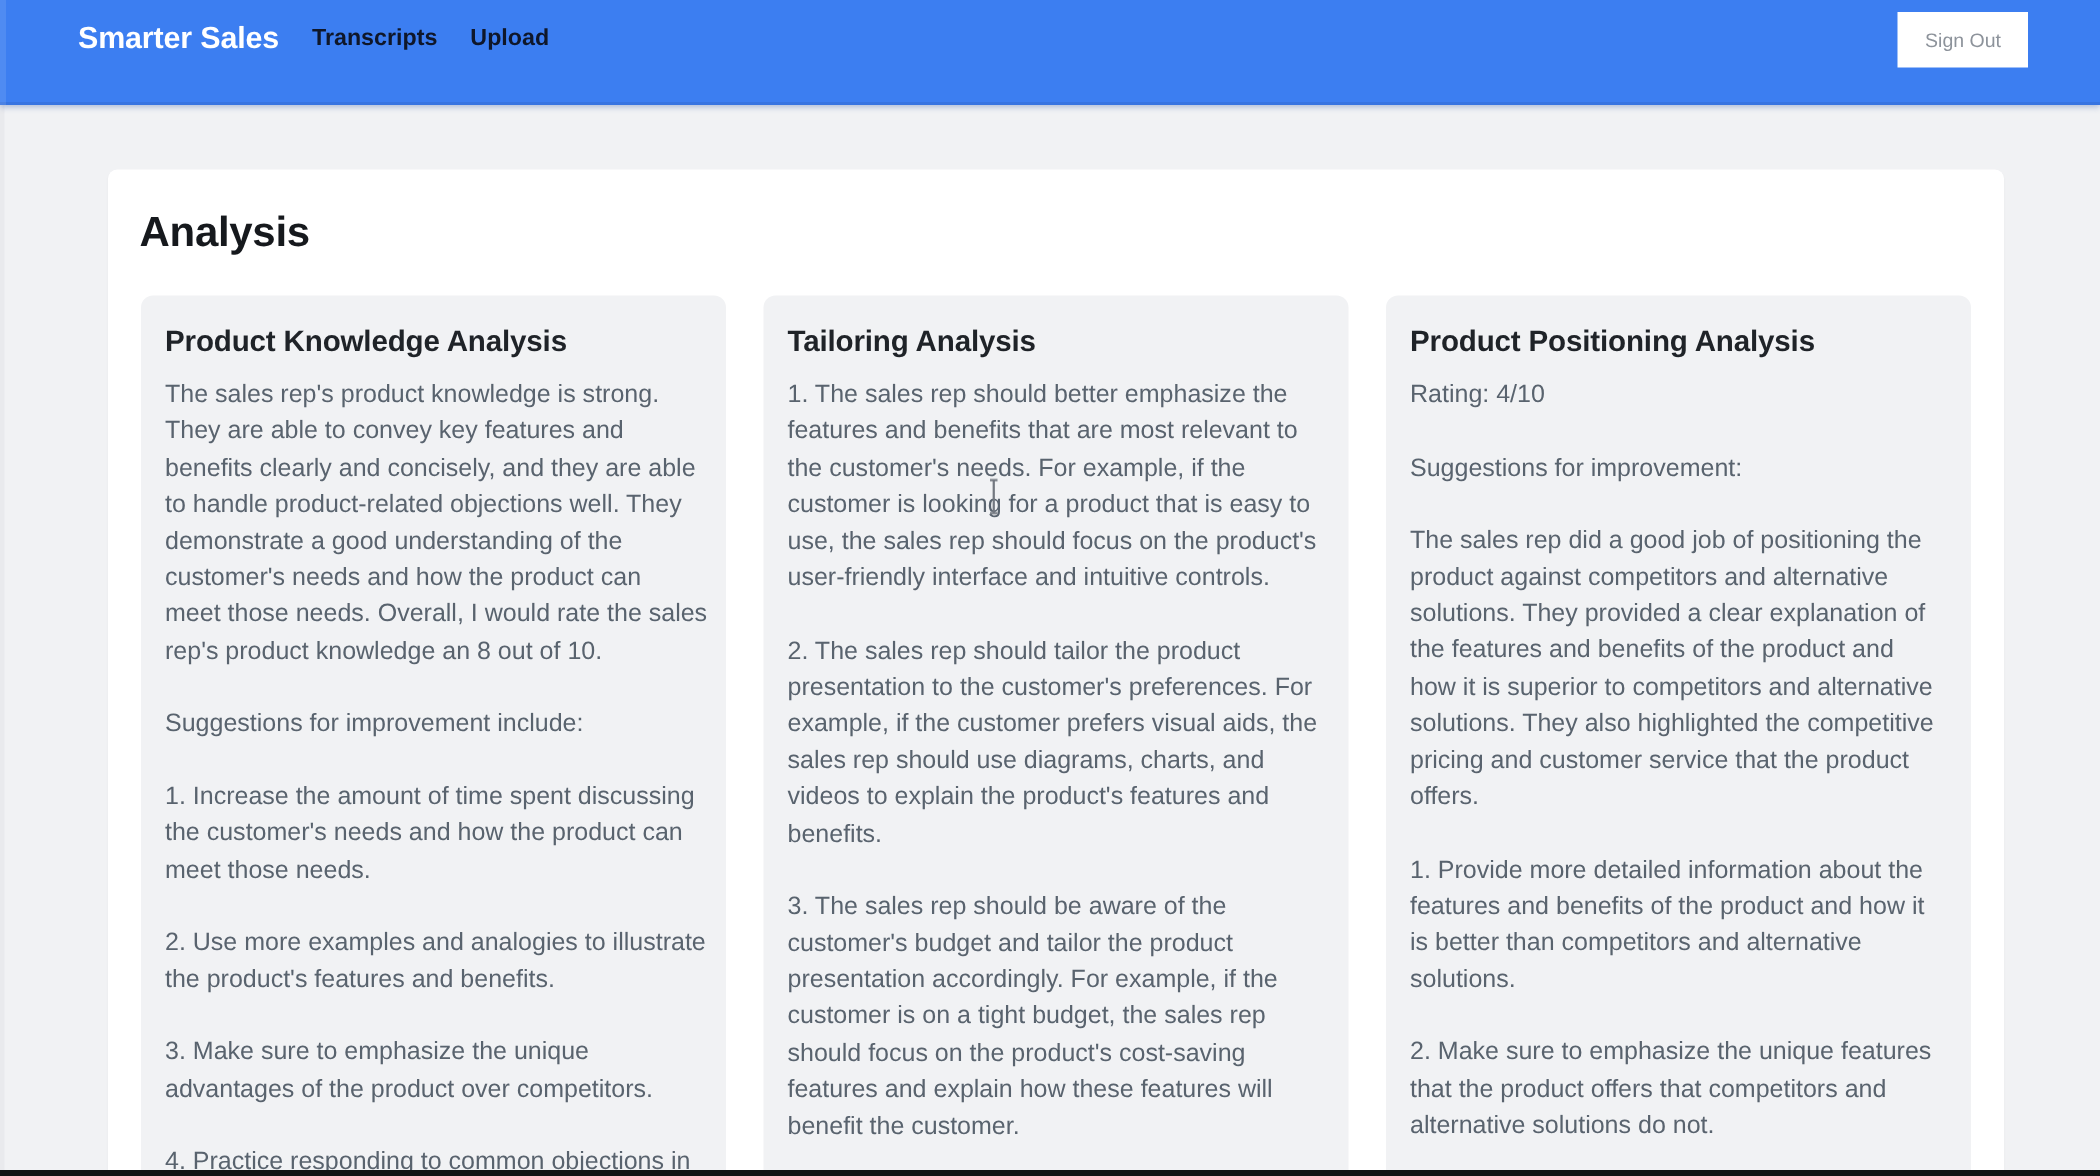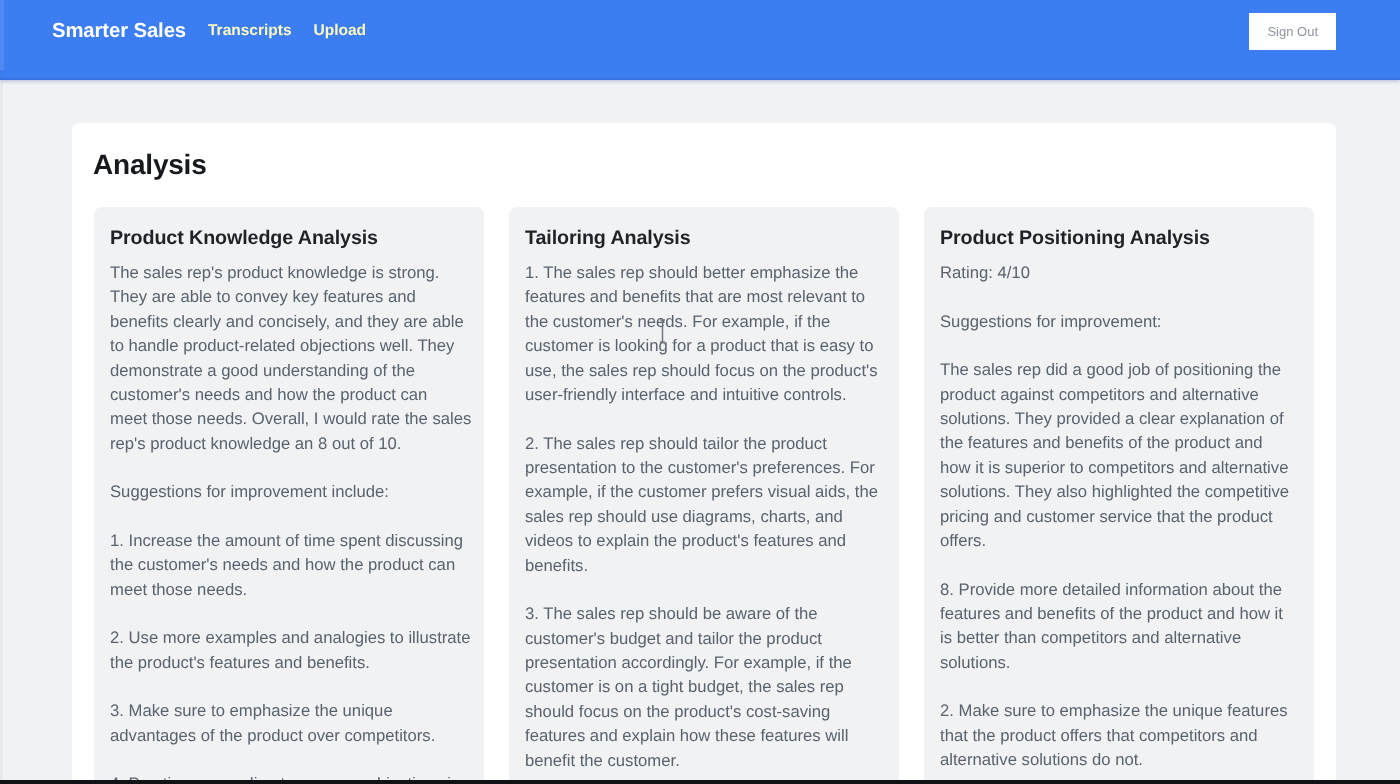--- a/index.html
+++ b/index.html
@@ -7,33 +7,33 @@
   html, body { margin:0; padding:0; }
   body {
     width: 1400px; height: 784px;
     background: #f1f2f4;
     font-family: "Liberation Sans", sans-serif;
     overflow: hidden;
     -webkit-font-smoothing: antialiased;
     text-rendering: geometricPrecision;
   }
   .navbar {
-    height: 80px;
+    height: 70px;
     background: #3c7ef1;
     display: flex;
     align-items: center;
-    padding: 0 64px 16px 52px;
+    padding: 0 48px 16px 52px;
     box-shadow: 0 1px 4px rgba(40,80,160,0.35);
     border-bottom: 2px solid rgba(35,80,165,0.20);
     position: relative;
     z-index: 2;
   }
   .brand { color:#fff; font-weight:700; font-size:20.3px; letter-spacing:-0.1px; white-space:nowrap; }
   .navlinks { display:flex; gap:22px; margin-left:22px; }
-  .navlink { color:#fef9c3; font-size:15.5px; font-weight:700; text-decoration:none; cursor:pointer; white-space:nowrap; }
+  .navlink { color:#0f172a; font-size:15.5px; font-weight:700; text-decoration:none; cursor:pointer; white-space:nowrap; }
   .spacer { flex:1; }
   .signout {
     background:#fff; color:#8d939b; border:none; border-radius:0;
     font-size:13px; font-weight:400; padding:12px 18px; cursor:pointer;
     font-family:inherit; line-height:1; white-space:nowrap;
   }
   .page { padding: 43px 64px 0 72px; }
   .card {
     background:#fff; border-radius:6px; padding: 26px 22px 0 22px;
     box-shadow: 0 1px 2px rgba(20,25,40,0.04);
@@ -132,21 +132,21 @@
             <p>Rating: 4/10</p>
             <p>Suggestions for improvement:</p>
             <p>The sales rep did a good job of positioning the
 product against competitors and alternative
 solutions. They provided a clear explanation of
 the features and benefits of the product and
 how it is superior to competitors and alternative
 solutions. They also highlighted the competitive
 pricing and customer service that the product
 offers.</p>
-            <p>8. Provide more detailed information about the
+            <p>1. Provide more detailed information about the
 features and benefits of the product and how it
 is better than competitors and alternative
 solutions.</p>
             <p>2. Make sure to emphasize the unique features
 that the product offers that competitors and
 alternative solutions do not.</p>
           </div>
       </div>
     </div>
   </div>

